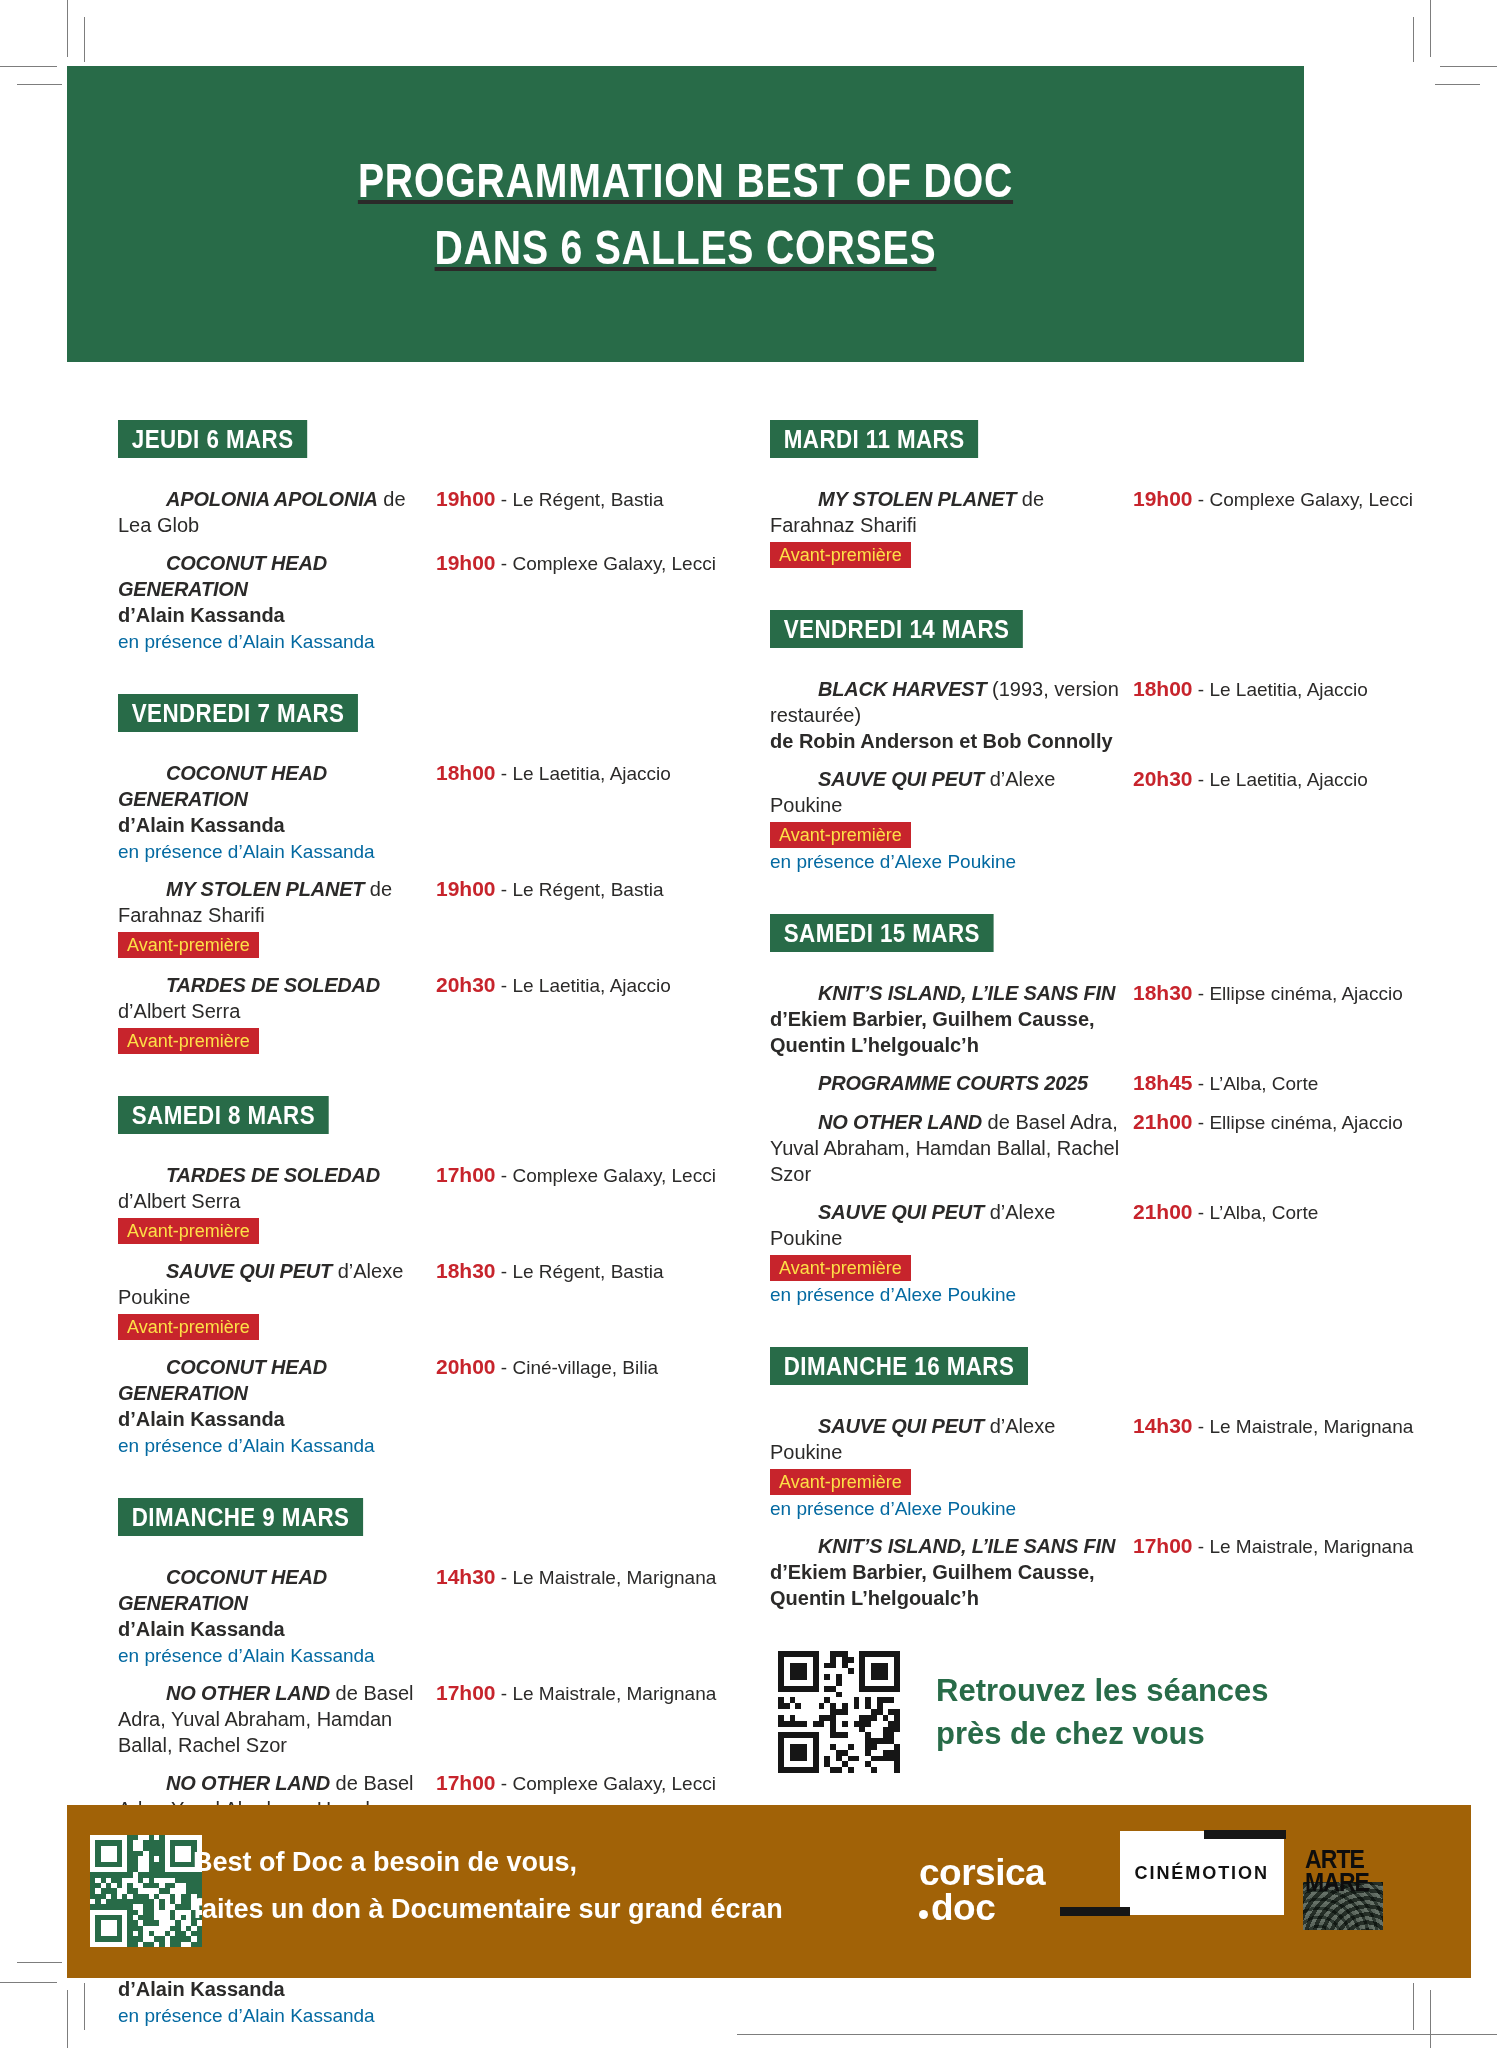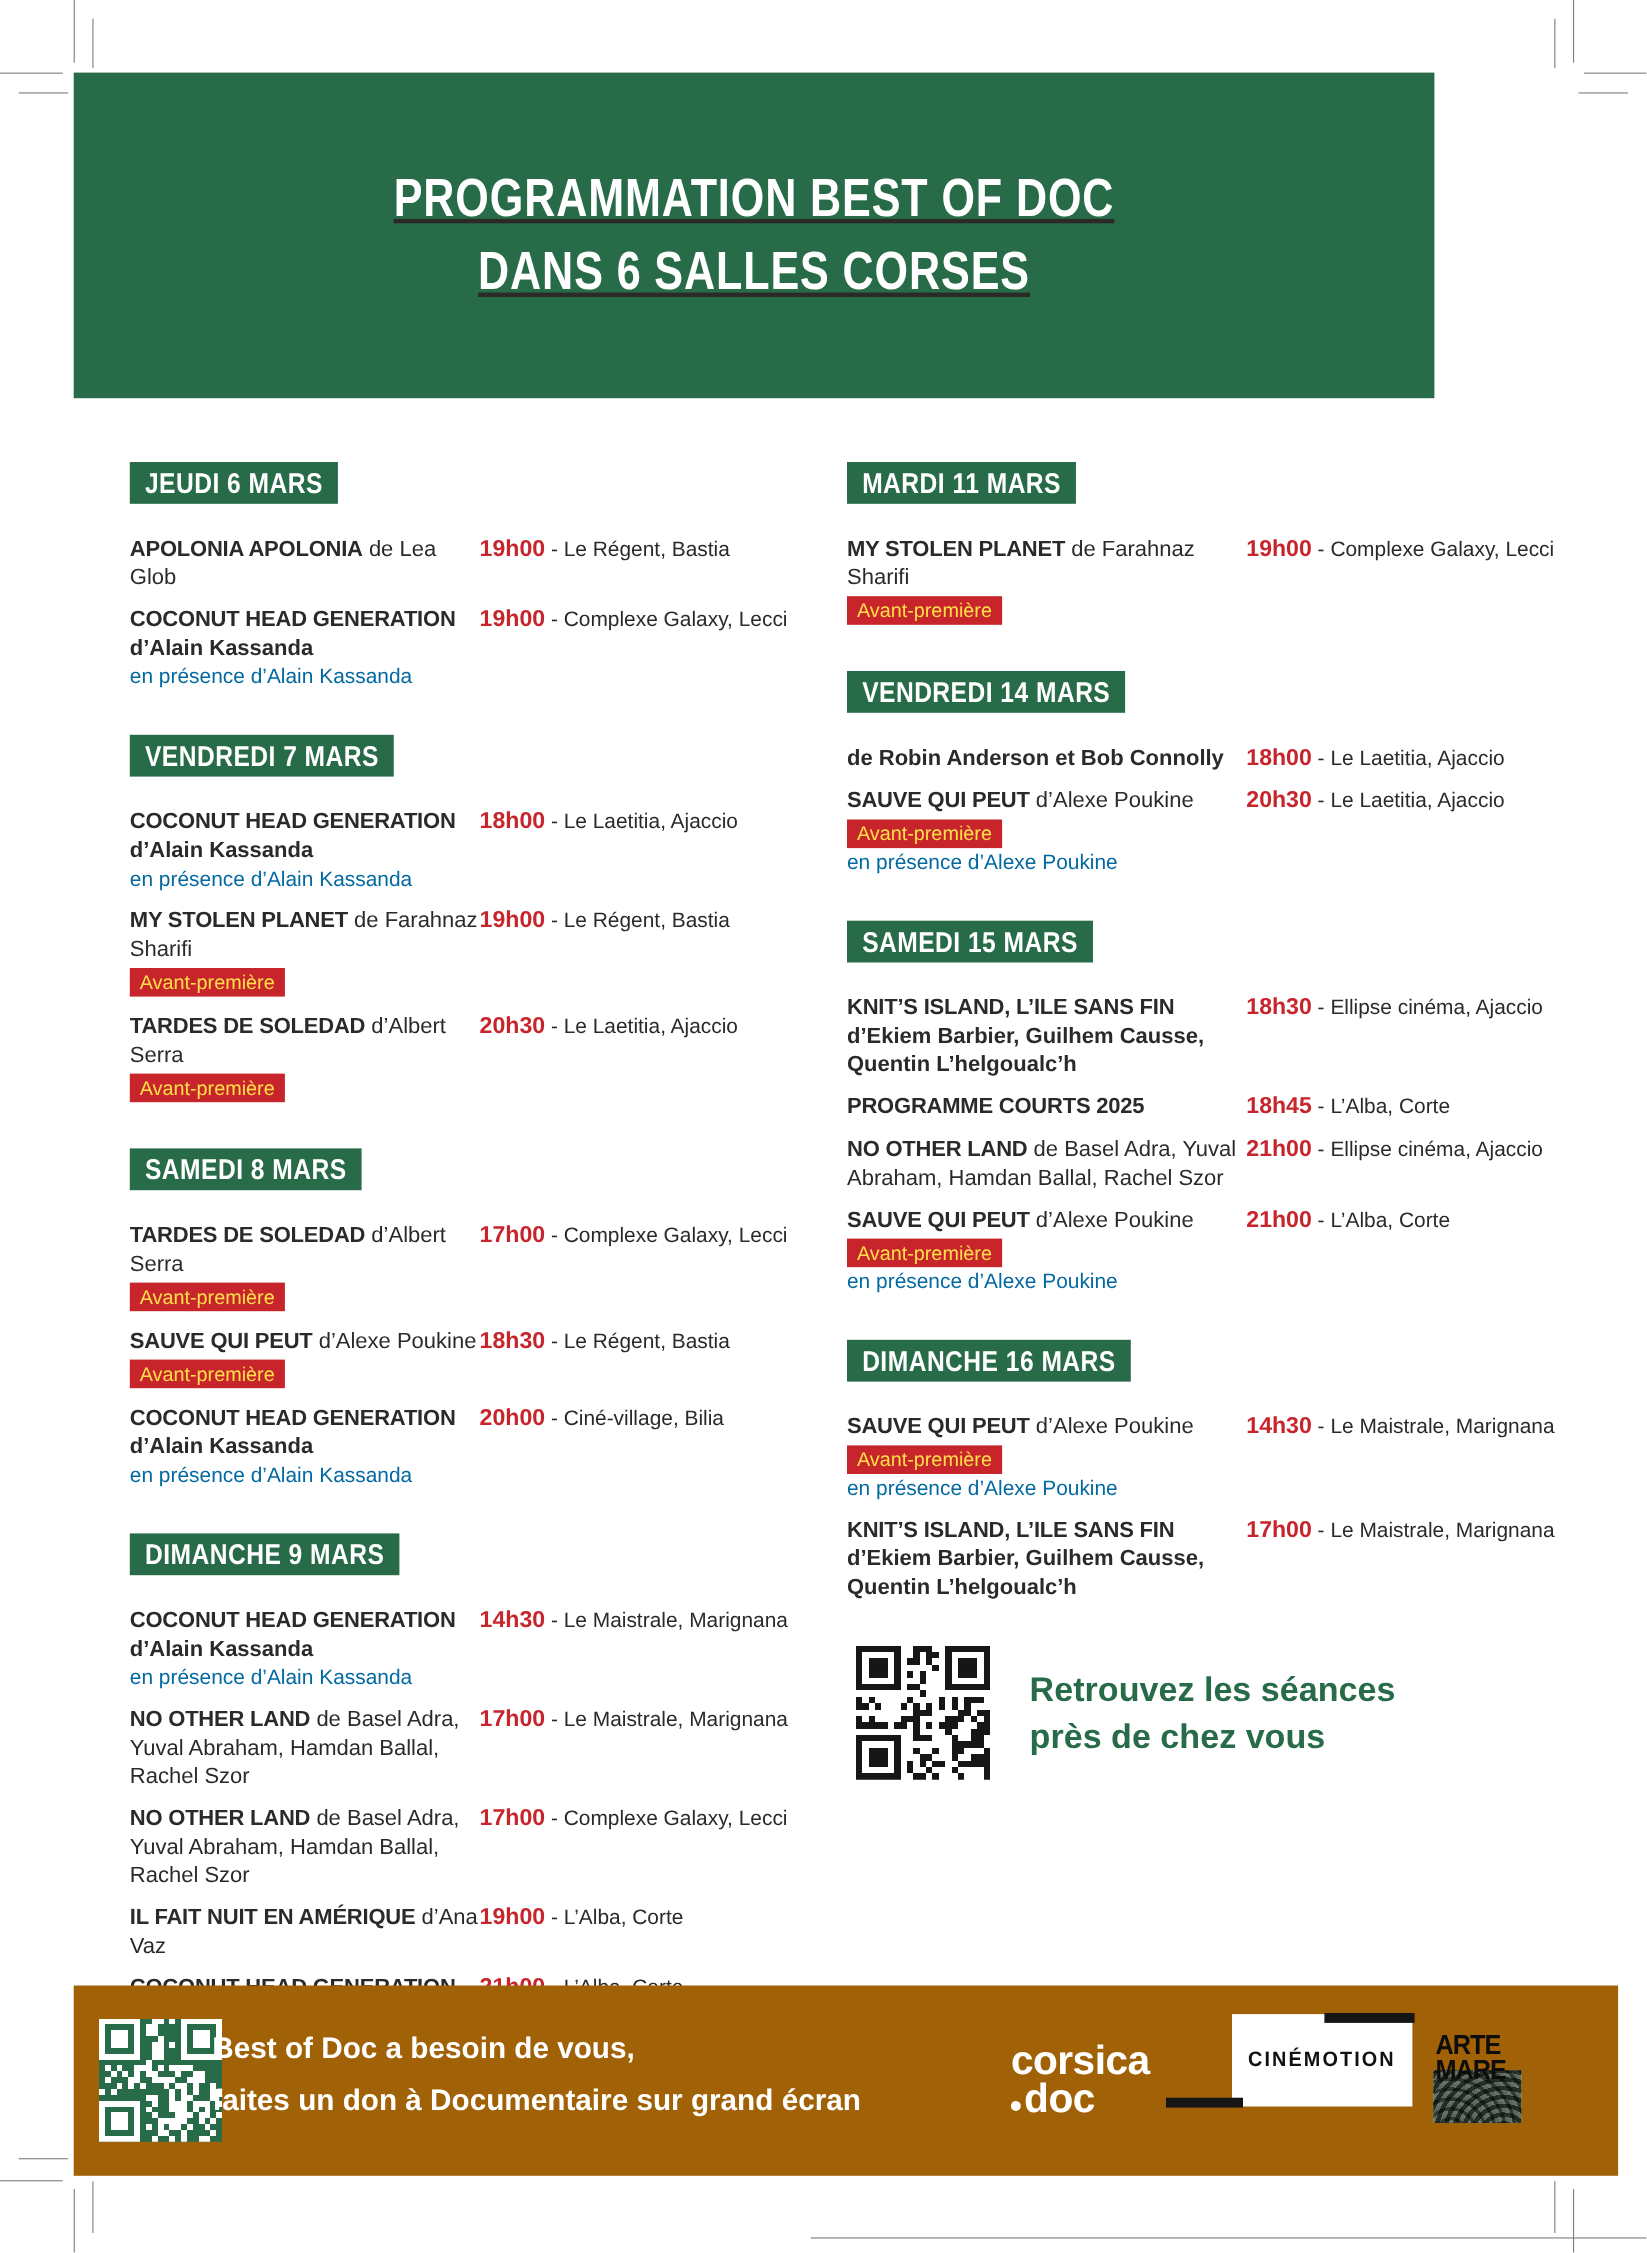--- a/index.html
+++ b/index.html
@@ -20,21 +20,21 @@
 
   .sec{margin:0 0 40px 0;}
   .date-badge{display:table;background:#286b48;color:#fff;font-weight:700;font-size:26px;line-height:26px;
               padding:6px 16px;letter-spacing:.5px;transform:scaleX(.86);transform-origin:left center;
               margin:0 0 28px 0;white-space:nowrap;}
 
   .entry{display:flex;align-items:flex-start;margin-bottom:12px;}
   .entry-left{flex:none;width:318px;}
   .col-b .entry-left{width:363px;}
   .film-line{margin:0;font-size:20px;line-height:26px;}
-  .film-title{font-weight:700;letter-spacing:-.2px;}
+  .film-title{font-weight:700;font-style:italic;letter-spacing:-.2px;margin-left:48px;}
   .film-meta{font-weight:400;}
   .film-credits{font-weight:400;}
   p.film-credits{margin:0;font-size:20px;line-height:26px;font-weight:bold;}
   .ap-wrap{margin:4px 0 2px 0;}
   .ap-badge{display:inline-block;background:#c7242c;color:#fde047;font-size:18px;line-height:18px;padding:4px 9px;}
   .presence{margin:2px 0 0 0;color:#0369a1;font-size:19px;line-height:24px;}
   .entry-right{flex:none;font-size:19px;line-height:26px;white-space:nowrap;}
   .time{color:#c7242c;font-weight:700;font-size:21px;}
 
   
@@ -217,20 +217,21 @@
               <p class="film-line"><span class="film-title">MY STOLEN PLANET</span><span class="film-credits"> de Farahnaz Sharifi</span></p>
               <div class="ap-wrap"><span class="ap-badge">Avant-première</span></div>
             </div>
             <div class="entry-right"><span class="time">19h00</span><span class="sep"> - </span><span class="venue">Complexe Galaxy, Lecci</span></div>
           </div>
         </section>
         <section class="sec">
           <div class="date-badge">VENDREDI 14 MARS</div>
           <div class="entry">
             <div class="entry-left">
+              <p class="film-line"><span class="film-title">BLACK HARVEST</span><span class="film-meta"> (1993, version restaurée)</span></p>
               <p class="film-credits">de Robin Anderson et Bob Connolly</p>
             </div>
             <div class="entry-right"><span class="time">18h00</span><span class="sep"> - </span><span class="venue">Le Laetitia, Ajaccio</span></div>
           </div>
           <div class="entry">
             <div class="entry-left">
               <p class="film-line"><span class="film-title">SAUVE QUI PEUT</span><span class="film-credits"> d’Alexe Poukine</span></p>
               <div class="ap-wrap"><span class="ap-badge">Avant-première</span></div>
               <p class="presence">en présence d’Alexe Poukine</p>
             </div>

